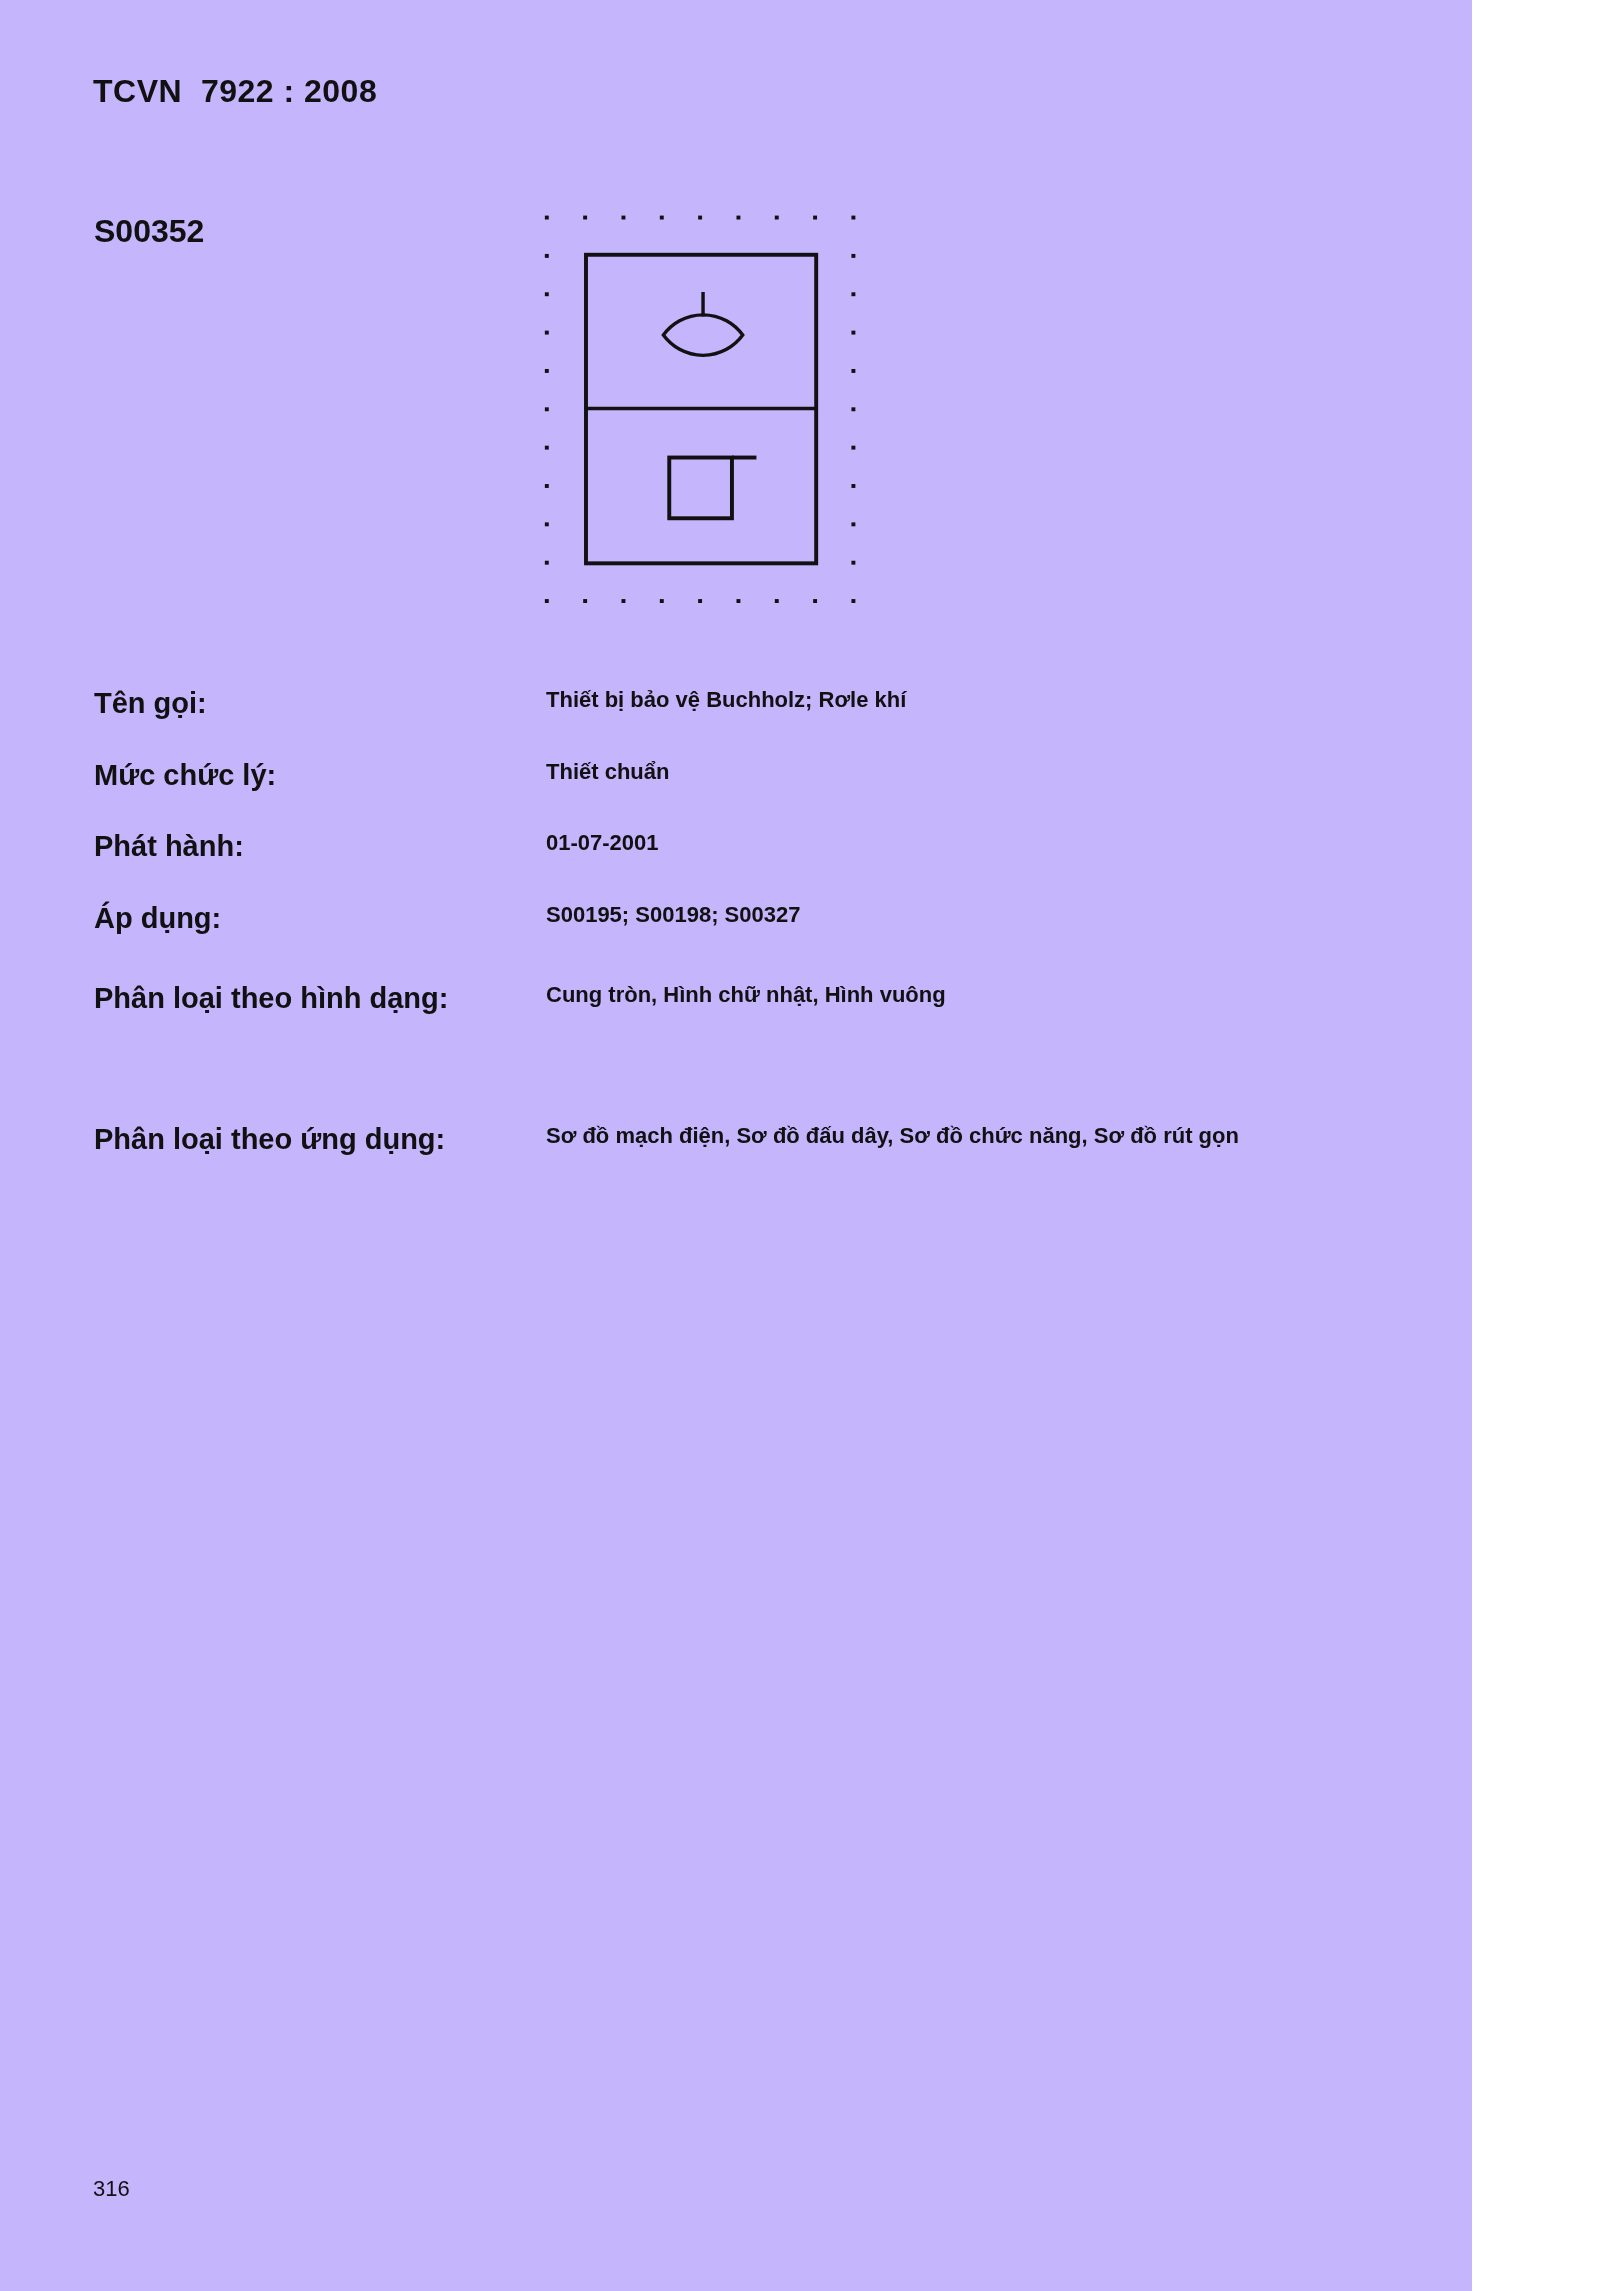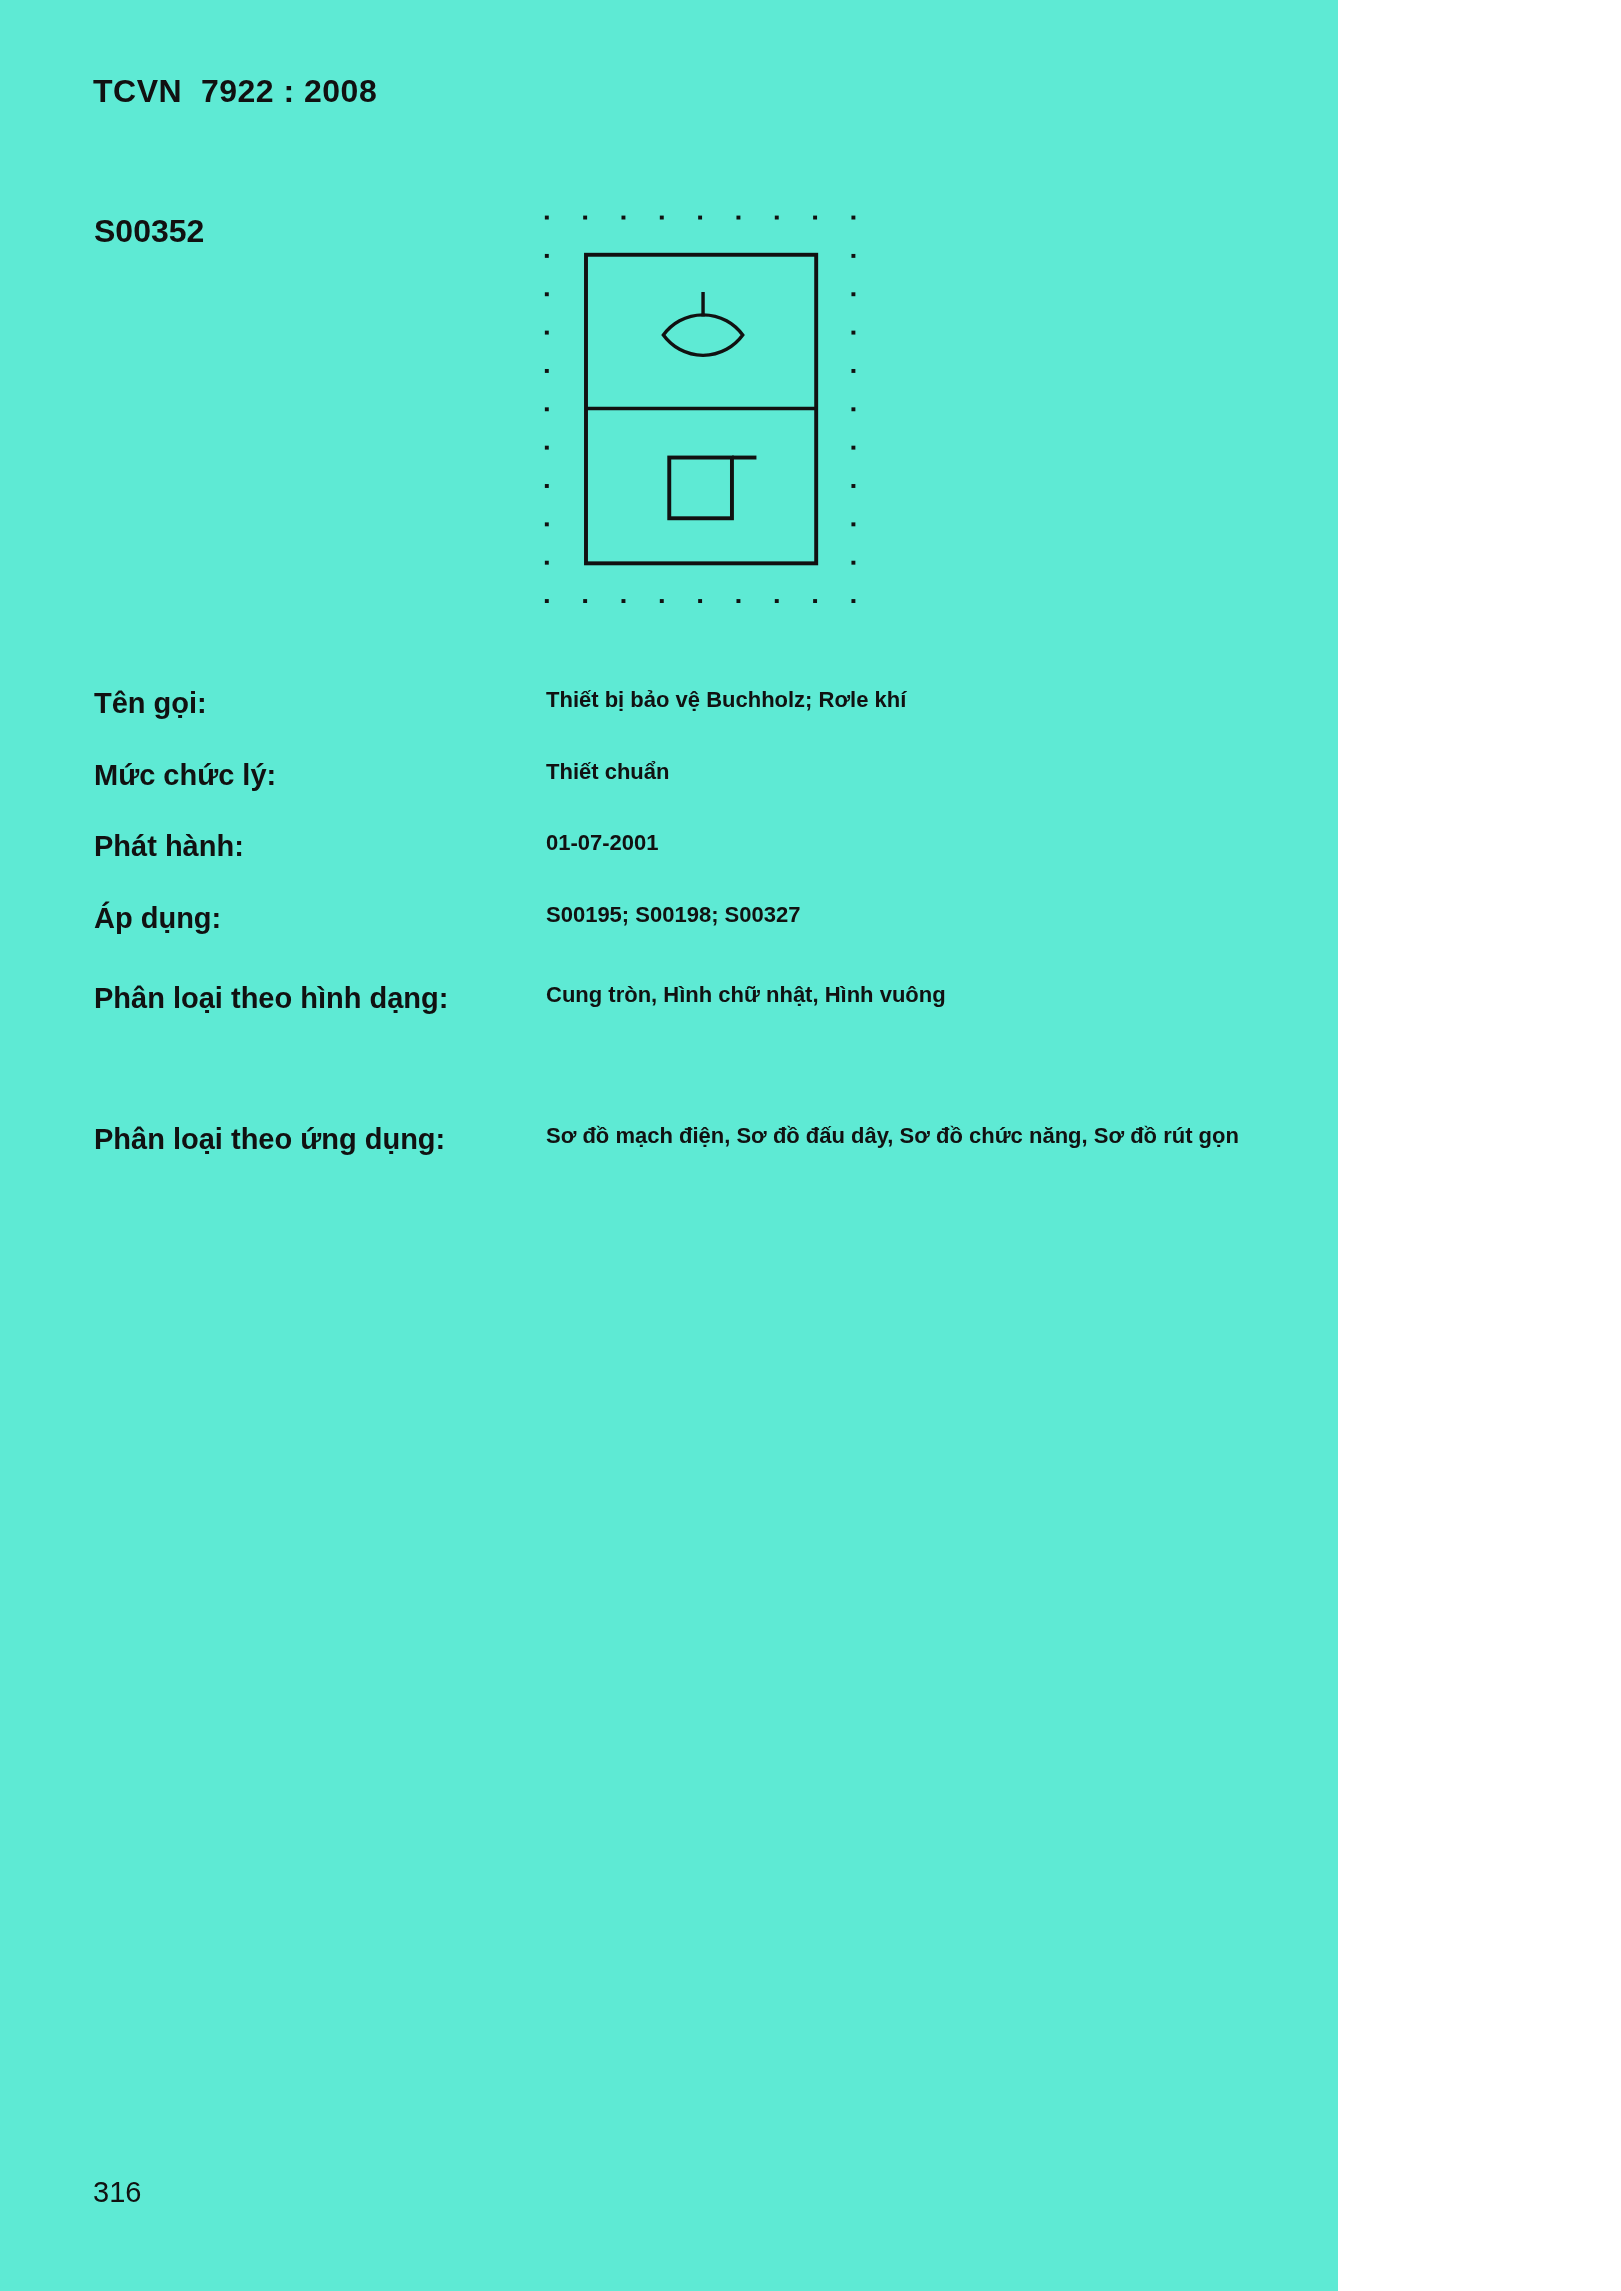--- a/index.html
+++ b/index.html
@@ -2,23 +2,23 @@
 <html lang="vi"><head>
 <meta charset="utf-8">
 <style>
   html, body {
     margin: 0;
     padding: 0;
     background: #ffffff;
   }
   .page {
     position: relative;
-    width: 1338px;
+    width: 1472px;
     height: 2292px;
-    background: #5eead4;
+    background: #c4b5fd;
     color: #111111;
     font-family: "Liberation Sans", "DejaVu Sans", sans-serif;
     overflow: hidden;
   }
   .standard-number {
     position: absolute;
     left: 93px;
     top: 75px;
     font-size: 32px;
     font-weight: bold;
@@ -63,21 +63,21 @@
     top: 0;
     font-size: 22px;
     font-weight: bold;
     line-height: 1.15;
     white-space: nowrap;
   }
   .page-number {
     position: absolute;
     left: 93px;
     top: 2178px;
-    font-size: 29px;
+    font-size: 22px;
     line-height: 1;
   }
 </style>
 </head>
 <body>
 
 <div class="page">
 
   <div class="standard-number">TCVN  7922 : 2008</div>
 

